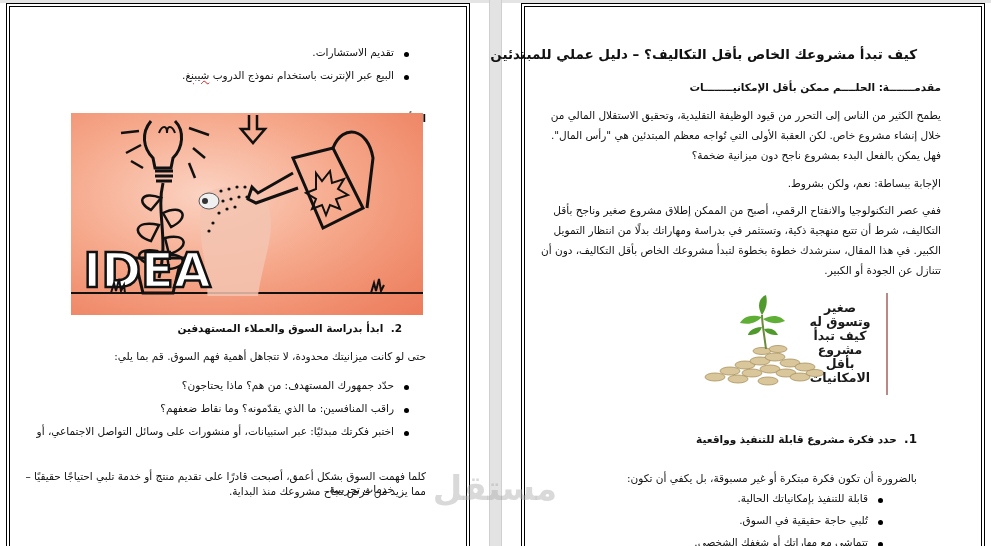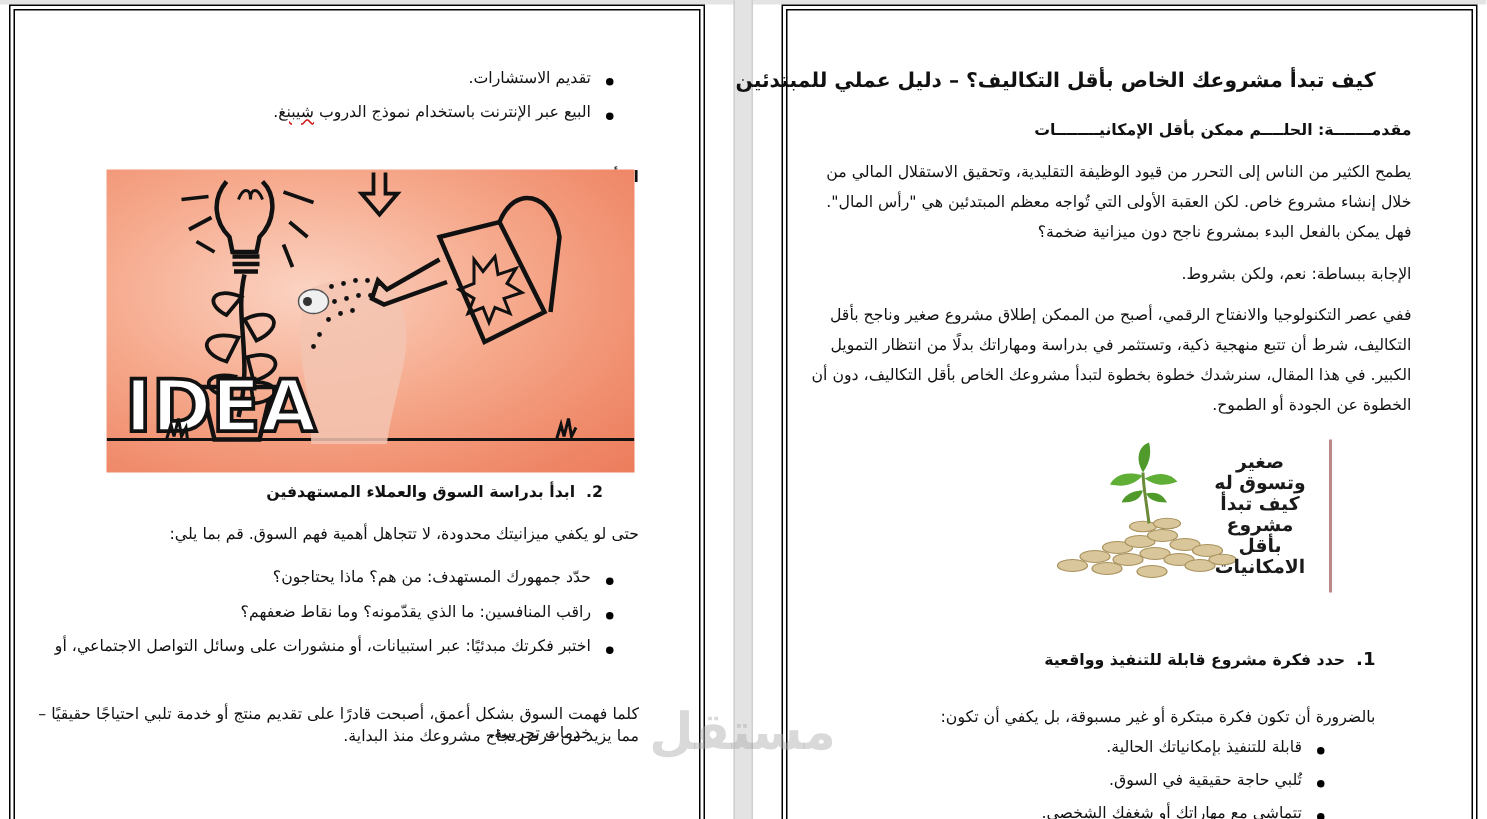--- a/index.html
+++ b/index.html
@@ -113,21 +113,21 @@
       </g>
 
       <path d="M40 180 l3 -10 l2 8 l3 -12 l2 12 l3 -6 l1 8 M300 180 l3 -10 l2 8 l3 -12 l2 12 l3 -6" fill="none" stroke="#111" stroke-width="2"></path>
     </svg>
   </div>
 
   <div class="txt sub-heading" style="right:64px; top:314px;">
     <span class="num">2.</span>&nbsp;&nbsp;<span>ابدأ بدراسة السوق والعملاء المستهدفين</span>
   </div>
 
-  <div class="txt" style="right:40px; top:342px;">حتى لو يكفي ميزانيتك محدودة، لا تتجاهل أهمية فهم السوق. قم بما يلي:</div>
+  <div class="txt" style="right:40px; top:342px;">حتى لو كانت ميزانيتك محدودة، لا تتجاهل أهمية فهم السوق. قم بما يلي:</div>
 
   <div class="bullet-row" style="right:72px; top:372px;"><span>حدّد جمهورك المستهدف: من هم؟ ماذا يحتاجون؟</span></div>
   <div class="bullet" style="right:57px; top:378px;"></div>
 
   <div class="bullet-row" style="right:72px; top:395px;"><span>راقب المنافسين: ما الذي يقدّمونه؟ وما نقاط ضعفهم؟</span></div>
   <div class="bullet" style="right:57px; top:401px;"></div>
 
   <div class="bullet-row" style="right:72px; top:418px;"><span>اختبر فكرتك مبدئيًا: عبر استبيانات، أو منشورات على وسائل التواصل الاجتماعي، أو</span></div>
   <div class="bullet" style="right:57px; top:424px;"></div>
   <div class="bullet-row" style="right:72px; top:440px;margin-top:36px;"><span>خدمات تجريبية.</span></div>
@@ -144,21 +144,21 @@
 
   <div class="txt" style="right:40px; top:101px;">يطمح الكثير من الناس إلى التحرر من قيود الوظيفة التقليدية، وتحقيق الاستقلال المالي من</div>
   <div class="txt" style="right:40px; top:121px;">خلال إنشاء مشروع خاص. لكن العقبة الأولى التي تُواجه معظم المبتدئين هي "رأس المال".</div>
   <div class="txt" style="right:40px; top:141px;">فهل يمكن بالفعل البدء بمشروع ناجح دون ميزانية ضخمة؟</div>
 
   <div class="txt" style="right:40px; top:169px;">الإجابة ببساطة: نعم، ولكن بشروط.</div>
 
   <div class="txt" style="right:40px; top:196px;">ففي عصر التكنولوجيا والانفتاح الرقمي، أصبح من الممكن إطلاق مشروع صغير وناجح بأقل</div>
   <div class="txt" style="right:40px; top:216px;">التكاليف، شرط أن تتبع منهجية ذكية، وتستثمر في بدراسة ومهاراتك بدلًا من انتظار التمويل</div>
   <div class="txt" style="right:40px; top:236px;">الكبير. في هذا المقال، سنرشدك خطوة بخطوة لتبدأ مشروعك الخاص بأقل التكاليف، دون أن</div>
-  <div class="txt" style="right:40px; top:256px;">الخطوة عن الجودة أو الطموح.</div>
+  <div class="txt" style="right:40px; top:256px;">تتنازل عن الجودة أو الكبير.</div>
 
   <div class="coins-img" style="left:165px; top:286px; direction:ltr;">
     <svg width="198" height="102" viewBox="0 0 198 102">
 
       <g fill="#d9c79b" stroke="#a8915c" stroke-width="0.8">
         <ellipse cx="40" cy="78" rx="10" ry="4"></ellipse>
           <ellipse cx="55" cy="72" rx="10" ry="4"></ellipse>
           <ellipse cx="70" cy="68" rx="10" ry="4"></ellipse>
         <ellipse cx="85" cy="64" rx="10" ry="4"></ellipse>
           <ellipse cx="100" cy="70" rx="10" ry="4"></ellipse>

